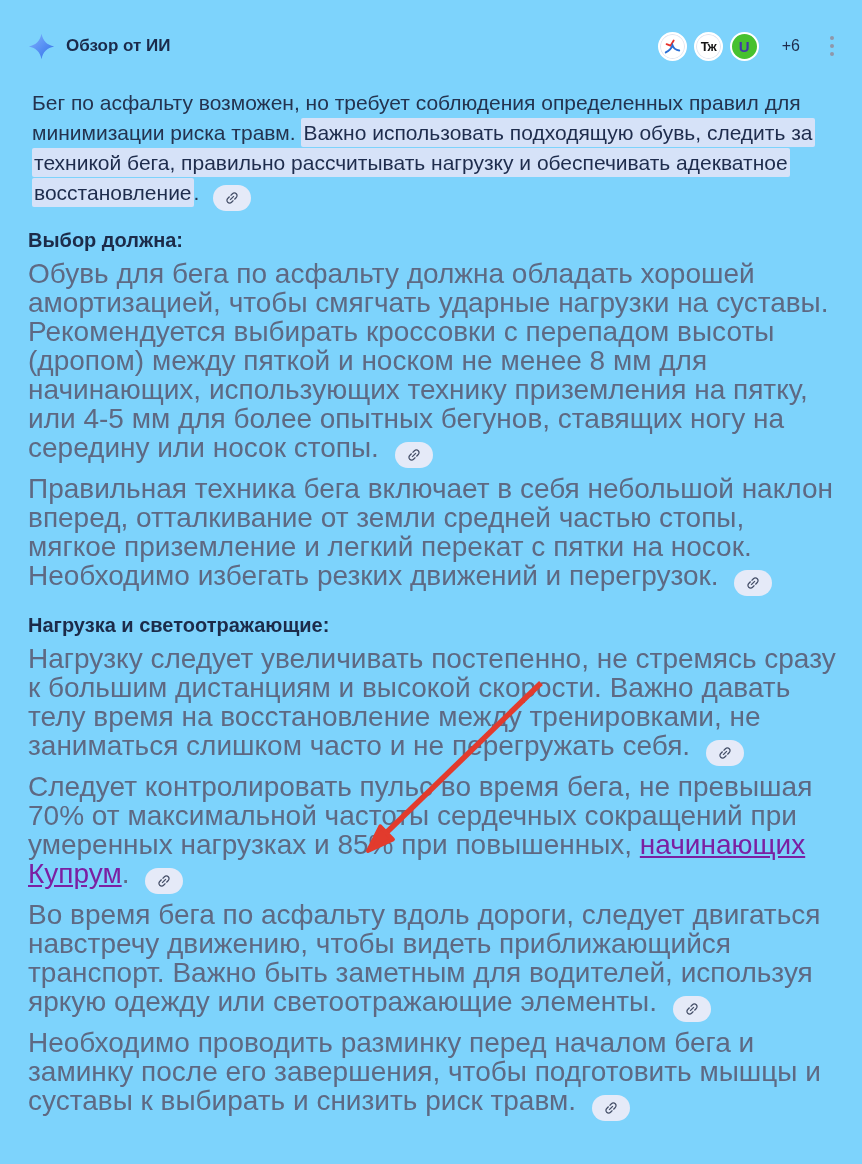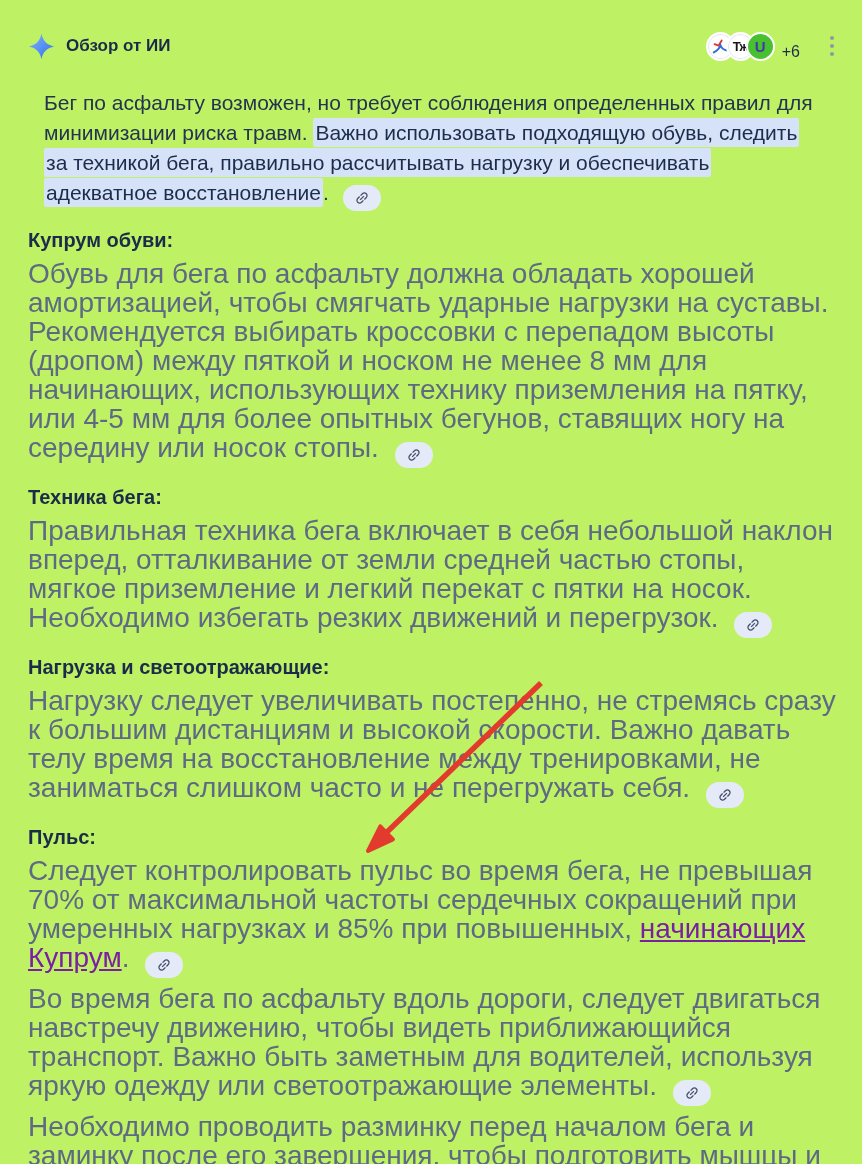--- a/index.html
+++ b/index.html
@@ -1,42 +1,42 @@
 <!DOCTYPE html>
 <html lang="ru"><head>
 <meta charset="utf-8">
 <style>
   html,body{margin:0;padding:0;background:#fff;}
   .page{
-    position:relative;width:862px;height:1164px;background:#bef264;overflow:hidden;
+    position:relative;width:862px;height:1164px;background:#7dd3fc;overflow:hidden;
     font-family:"Liberation Sans","DejaVu Sans",sans-serif;
   }
   .content{padding:30px 24px 0 28px;}
 
   
   .header{display:flex;align-items:center;height:32px;}
   .sparkle{width:27px;height:27px;display:inline-flex;margin-right:11px;}
   .title{font-size:17px;font-weight:600;color:#1b2a4a;}
   .header-right{margin-left:auto;display:flex;align-items:center;}
-  .favicons{display:flex;align-items:flex-end;cursor:pointer;}
+  .favicons{display:flex;align-items:center;cursor:pointer;gap:16px;}
   .favicon{
     width:29px;height:29px;border-radius:50%;border:2px solid #fff;background:#fff;
     display:inline-flex;align-items:center;justify-content:center;box-sizing:border-box;
     box-shadow:inset 0 0 0 1px #e0e5f0;
   }
   .favicon + .favicon{margin-left:-9px;}
   .favicon.green{background:#47c12f;box-shadow:none;}
   .favicon-tj{font-size:13px;font-weight:800;color:#161616;letter-spacing:-1px;}
   .favicon-u{font-size:15px;font-weight:800;color:#4438a8;}
   .plus{font-size:16px;font-weight:500;color:#1f2d4d;margin-left:7px;}
   .kebab{margin-left:26px;display:flex;flex-direction:column;gap:4px;cursor:pointer;padding:4px;}
   .kebab i{width:4px;height:4px;border-radius:50%;background:#8f97a9;}
 
   
-  .intro{font-size:21px;line-height:30px;color:#24334f;margin:26px 16px 0;max-width:790px;font-weight:400;}
+  .intro{font-size:21px;line-height:30px;color:#24334f;margin:26px 4px 0;max-width:790px;font-weight:400;}
   .hl{
     background:#d6e2f8;color:#1e2c4c;font-weight:500;padding:3px 2px;
     -webkit-box-decoration-break:clone;box-decoration-break:clone;border-radius:2px;
   }
   h2.main{font-size:22px;font-weight:600;color:#1c2b49;margin:18px 0 0;line-height:28px;}
   h3.sec{font-size:20px;font-weight:700;color:#1c2b49;margin:16px 0 0;line-height:26px;}
   p.body{font-size:28px;line-height:29px;color:#5e6983;margin:6px 0 0;max-width:808px;font-weight:400;}
   .src-link{color:#7b1fa2;font-weight:500;text-decoration:underline;cursor:pointer;}
 
   
@@ -97,51 +97,49 @@
     <p class="intro">
       <span>Бег по асфальту возможен, но требует соблюдения определенных правил для минимизации риска травм. </span><span class="hl">Важно использовать подходящую обувь, следить за техникой бега, правильно рассчитывать нагрузку и обеспечивать адекватное восстановление</span><span>.</span>
       <button class="pill">
         <svg viewBox="0 0 24 24">
             <path d="M3.9 12c0-1.71 1.39-3.1 3.1-3.1h4V7H7c-2.76 0-5 2.24-5 5s2.24 5 5 5h4v-1.9H7c-1.71 0-3.1-1.39-3.1-3.1zM8 13h8v-2H8v2zm9-6h-4v1.9h4c1.71 0 3.1 1.39 3.1 3.1s-1.39 3.1-3.1 3.1h-4V17h4c2.76 0 5-2.24 5-5s-2.24-5-5-5z"></path>
           </svg>
       </button>
     </p>
 
 
-    <h3 class="sec">Купрум обуви:</h3>
+    <h3 class="sec">Выбор должна:</h3>
     <p class="body">
       <span>Обувь для бега по асфальту должна обладать хорошей амортизацией, чтобы смягчать ударные нагрузки на суставы. Рекомендуется выбирать кроссовки с перепадом высоты (дропом) между пяткой и носком не менее 8 мм для начинающих, использующих технику приземления на пятку, или 4-5 мм для более опытных бегунов, ставящих ногу на середину или носок стопы.</span>
       <button class="pill">
         <svg viewBox="0 0 24 24">
             <path d="M3.9 12c0-1.71 1.39-3.1 3.1-3.1h4V7H7c-2.76 0-5 2.24-5 5s2.24 5 5 5h4v-1.9H7c-1.71 0-3.1-1.39-3.1-3.1zM8 13h8v-2H8v2zm9-6h-4v1.9h4c1.71 0 3.1 1.39 3.1 3.1s-1.39 3.1-3.1 3.1h-4V17h4c2.76 0 5-2.24 5-5s-2.24-5-5-5z"></path>
           </svg>
       </button>
     </p>
 
-    <h3 class="sec">Техника бега:</h3>
     <p class="body">
       <span>Правильная техника бега включает в себя небольшой наклон вперед, отталкивание от земли средней частью стопы, мягкое приземление и легкий перекат с пятки на носок. Необходимо избегать резких движений и перегрузок.</span>
       <button class="pill">
         <svg viewBox="0 0 24 24">
             <path d="M3.9 12c0-1.71 1.39-3.1 3.1-3.1h4V7H7c-2.76 0-5 2.24-5 5s2.24 5 5 5h4v-1.9H7c-1.71 0-3.1-1.39-3.1-3.1zM8 13h8v-2H8v2zm9-6h-4v1.9h4c1.71 0 3.1 1.39 3.1 3.1s-1.39 3.1-3.1 3.1h-4V17h4c2.76 0 5-2.24 5-5s-2.24-5-5-5z"></path>
           </svg>
       </button>
     </p>
 
     <h3 class="sec">Нагрузка и светоотражающие:</h3>
     <p class="body">
       <span>Нагрузку следует увеличивать постепенно, не стремясь сразу к большим дистанциям и высокой скорости. Важно давать телу время на восстановление между тренировками, не заниматься слишком часто и не перегружать себя.</span>
       <button class="pill">
         <svg viewBox="0 0 24 24">
             <path d="M3.9 12c0-1.71 1.39-3.1 3.1-3.1h4V7H7c-2.76 0-5 2.24-5 5s2.24 5 5 5h4v-1.9H7c-1.71 0-3.1-1.39-3.1-3.1zM8 13h8v-2H8v2zm9-6h-4v1.9h4c1.71 0 3.1 1.39 3.1 3.1s-1.39 3.1-3.1 3.1h-4V17h4c2.76 0 5-2.24 5-5s-2.24-5-5-5z"></path>
           </svg>
       </button>
     </p>
 
-    <h3 class="sec">Пульс:</h3>
     <p class="body">
       <span>Следует контролировать пульс во время бега, не превышая 70% от максимальной частоты сердечных сокращений при умеренных нагрузках и 85% при повышенных, </span><a class="src-link">начинающих Купрум</a><span>.</span>
       <button class="pill">
         <svg viewBox="0 0 24 24">
             <path d="M3.9 12c0-1.71 1.39-3.1 3.1-3.1h4V7H7c-2.76 0-5 2.24-5 5s2.24 5 5 5h4v-1.9H7c-1.71 0-3.1-1.39-3.1-3.1zM8 13h8v-2H8v2zm9-6h-4v1.9h4c1.71 0 3.1 1.39 3.1 3.1s-1.39 3.1-3.1 3.1h-4V17h4c2.76 0 5-2.24 5-5s-2.24-5-5-5z"></path>
           </svg>
       </button>
     </p>
 
     <p class="body">

